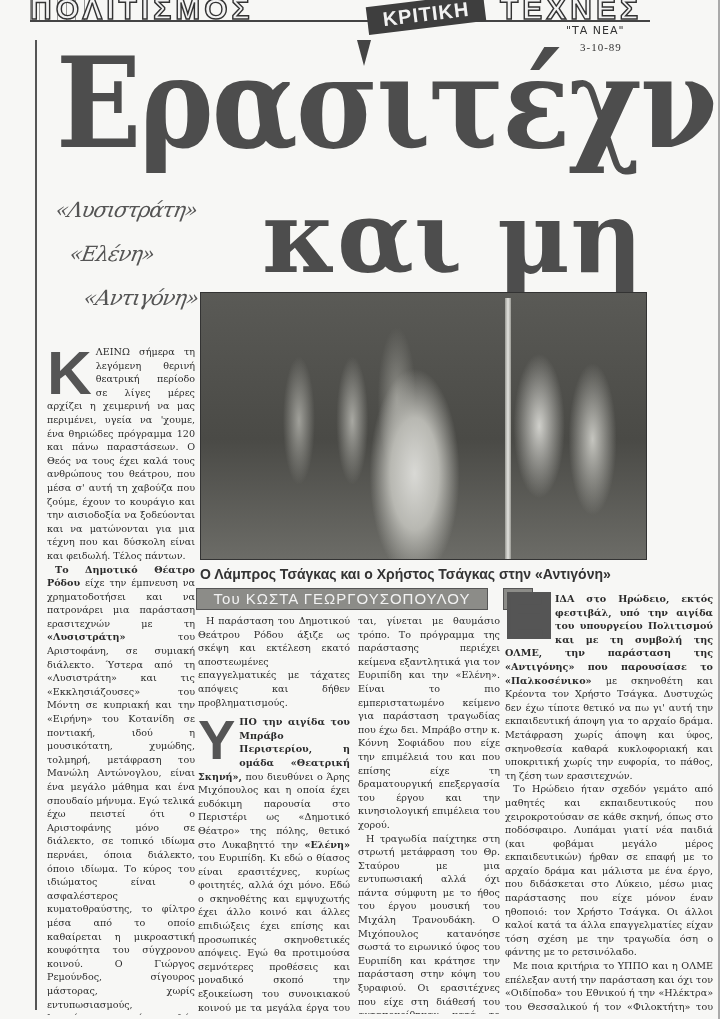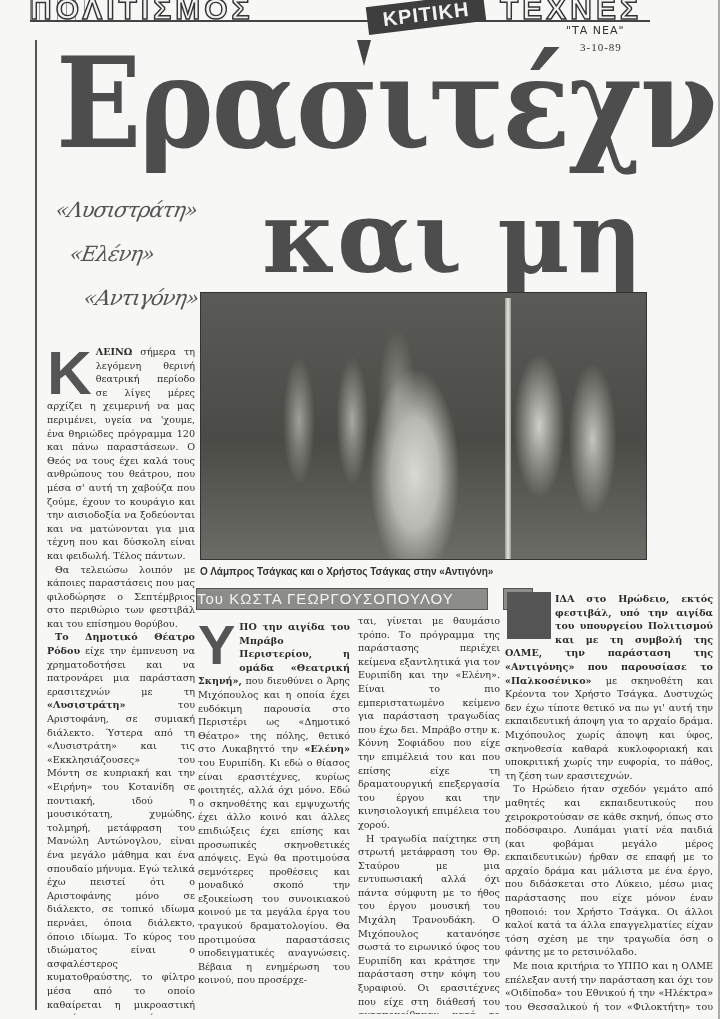--- a/index.html
+++ b/index.html
@@ -102,29 +102,29 @@
       border: 1px solid #333;
       overflow: hidden;
     }
     .photo .pole {
       position: absolute; left: 304px; top: 5px; width: 6px; height: 262px;
       background: linear-gradient(90deg, #9a9a94, #e4e4e0, #9a9a94);
     }
     .photo-caption {
       position: absolute; left: 200px; top: 566px; width: 460px;
       font-family: "Liberation Sans", sans-serif; font-weight: bold;
-      font-size: 10px; color: #333; white-space: nowrap;
+      font-size: 14px; color: #333; white-space: nowrap;
     }
 
     
     .byline {
       position: absolute; left: 196px; top: 588px; width: 292px; height: 22px;
       background: #8c8c88; border: 1px solid #555;
       color: #f2f2f2; font-family: "Liberation Sans", sans-serif;
-      font-size: 15px; text-align: left; line-height: 20px; letter-spacing: 1px;
+      font-size: 15px; text-align: center; line-height: 20px; letter-spacing: 1px;
     }
     .byline2 {
       position: absolute; left: 503px; top: 588px; width: 30px; height: 22px;
       background: #8c8c88; border: 1px solid #555;
     }
 
     
     .col {
       position: absolute;
       font-size: 9.6px; line-height: 13.6px; text-align: justify;
@@ -141,21 +141,21 @@
     .col-4 { left: 505px; top: 592px; width: 208px; height: 420px; overflow: hidden; }
 
     .dropcap {
       float: left; font-family: "Liberation Sans", sans-serif; font-weight: bold;
       color: #555; margin-right: 4px; margin-top: -3px;
       line-height: 1;
     }
     .dc-k { font-size: 62px; height: 54px; }
     .dc-y { font-size: 56px; height: 50px; }
     .dc-e { font-size: 56px; height: 50px; background: #555; color: #555; width: 44px; margin-left: 2px; }
-    .lead-bold { font-weight: bold; }
+    .lead-bold { font-weight: normal; }
   </style>
 </head>
 <body>
 
 <div class="page">
 
   <div class="banner">
     <div class="banner-grid"></div>
     <span class="banner-left">ΠΟΛΙΤΙΣΜΟΣ</span>
     <span class="banner-right">ΤΕΧΝΕΣ</span>
@@ -187,49 +187,49 @@
 
   <div class="byline">Του ΚΩΣΤΑ ΓΕΩΡΓΟΥΣΟΠΟΥΛΟΥ</div>
   <div class="byline2"></div>
 
   <div class="col col-1">
     <p class="noindent">
       <span class="dropcap dc-k">Κ</span>
       <span class="lead-bold">ΛΕΙΝΩ</span>
       <span>σήμερα τη λεγόμενη θερινή θεατρική περίοδο σε λίγες μέρες αρχίζει η χειμερινή να μας περιμένει, υγεία να 'χουμε, ένα θηριώδες πρόγραμμα 120 και πάνω παραστάσεων. Ο Θεός να τους έχει καλά τους ανθρώπους του θεάτρου, που μέσα σ' αυτή τη χαβούζα που ζούμε, έχουν το κουράγιο και την αισιοδοξία να ξοδεύονται και να ματώνονται για μια τέχνη που και δύσκολη είναι και φειδωλή. Τέλος πάντων.</span>
     </p>
-    <p>Θα τελειώσω λοιπόν με κάποιες παραστάσεις που μας φιλοδώρησε ο Σεπτέμβριος στο περιθώριο των φεστιβάλ και του επίσημου θορύβου.</p>
     <p>
       <b>Το Δημοτικό Θέατρο Ρόδου</b>
       <span>είχε την έμπνευση να χρηματοδοτήσει και να πατρονάρει μια παράσταση ερασιτεχνών με τη</span>
       <b>«Λυσιστράτη»</b>
       <span>του Αριστοφάνη, σε συμιακή διάλεκτο. Ύστερα από τη «Λυσιστράτη» και τις «Εκκλησιάζουσες» του Μόντη σε κυπριακή και την «Ειρήνη» του Κοτανίδη σε ποντιακή, ιδού η μουσικότατη, χυμώδης, τολμηρή, μετάφραση του Μανώλη Αντώνογλου, είναι ένα μεγάλο μάθημα και ένα σπουδαίο μήνυμα. Εγώ τελικά έχω πειστεί ότι ο Αριστοφάνης μόνο σε διάλεκτο, σε τοπικό ιδίωμα περνάει, όποια διάλεκτο, όποιο ιδίωμα. Το κύρος του ιδιώματος είναι ο ασφαλέστερος κυματοθραύστης, το φίλτρο μέσα από το οποίο καθαίρεται η μικροαστική κουφότητα του σύγχρονου κοινού. Ο Γιώργος Ρεμούνδος, σίγουρος μάστορας, χωρίς εντυπωσιασμούς, λειτούργησε ωσάν καλός παιδαγωγός και οδήγησε τους θαυμάσιους ερασιτέχνες σε μια πανδαισία ήχων, ρυθμών και χρωμάτων.</span>
     </p>
 
   </div>
 
   <div class="col col-2">
+    <p>Η παράσταση του Δημοτικού Θεάτρου Ρόδου άξιζε ως σκέψη και εκτέλεση εκατό αποστεωμένες επαγγελματικές με τάχατες απόψεις και δήθεν προβληματισμούς.</p>
     <p class="noindent" style="margin-top:6px;">
       <span class="dropcap dc-y">Υ</span>
       <b>ΠΟ την αιγίδα του Μπράβο Περιστερίου, η ομάδα «Θεατρική Σκηνή»,</b>
       <span>που διευθύνει ο Άρης Μιχόπουλος και η οποία έχει ευδόκιμη παρουσία στο Περιστέρι ως «Δημοτικό Θέατρο» της πόλης, θετικό στο Λυκαβηττό την</span>
       <b>«Ελένη»</b>
       <span>του Ευριπίδη. Κι εδώ ο θίασος είναι ερασιτέχνες, κυρίως φοιτητές, αλλά όχι μόνο. Εδώ ο σκηνοθέτης και εμψυχωτής έχει άλλο κοινό και άλλες επιδιώξεις έχει επίσης και προσωπικές σκηνοθετικές απόψεις. Εγώ θα προτιμούσα σεμνότερες προθέσεις και μοναδικό σκοπό την εξοικείωση του συνοικιακού κοινού με τα μεγάλα έργα του τραγικού δραματολογίου. Θα προτιμούσα παραστάσεις υποδειγματικές αναγνώσεις. Βέβαια η ενημέρωση του κοινού, που προσέρχε-</span>
     </p>
   </div>
 
   <div class="col col-3">
     <p class="noindent">ται, γίνεται με θαυμάσιο τρόπο. Το πρόγραμμα της παράστασης περιέχει κείμενα εξαντλητικά για τον Ευριπίδη και την «Ελένη». Είναι το πιο εμπεριστατωμένο κείμενο για παράσταση τραγωδίας που έχω δει. Μπράβο στην κ. Κόννη Σοφιάδου που είχε την επιμέλειά του και που επίσης είχε τη δραματουργική επεξεργασία του έργου και την κινησιολογική επιμέλεια του χορού.</p>
     <p>Η τραγωδία παίχτηκε στη στρωτή μετάφραση του Θρ. Σταύρου με μια εντυπωσιακή αλλά όχι πάντα σύμφυτη με το ήθος του έργου μουσική του Μιχάλη Τρανουδάκη. Ο Μιχόπουλος κατανόησε σωστά το ειρωνικό ύφος του Ευριπίδη και κράτησε την παράσταση στην κόψη του ξυραφιού. Οι ερασιτέχνες που είχε στη διάθεσή του ανταποκρίθηκαν κατά το μέτρο της αφέλειάς τους, δηλαδή όσο πιο φιλολογικά καταρτισμένοι τόσο έτειναν προς την πόζα οι πραγματικά θεατρικά ανίδεοι είχαν μιαν ενδιαφέρουσα ευφορία. Πάντως το έργο διαβάστηκε σωστά και οι σκηνοθετικές τολμηρότητες μοντερνισμού (αφηγήσεις κ.λπ.) δεν εμπόδισαν την επικοινωνία.</p>
 
   </div>
 
   <div class="col col-4">
     <p class="noindent">
       <span class="dropcap dc-e">Ε</span>
       <b>ΙΔΑ στο Ηρώδειο, εκτός φεστιβάλ, υπό την αιγίδα του υπουργείου Πολιτισμού και με τη συμβολή της ΟΛΜΕ, την παράσταση της «Αντιγόνης» που παρουσίασε το «Παλκοσένικο»</b>
-      <span>με σκηνοθέτη και Κρέοντα τον Χρήστο Τσάγκα. Δυστυχώς δεν έχω τίποτε θετικό να πω γι' αυτή την εκπαιδευτική άποψη για το αρχαίο δράμα. Μιχόπουλος χωρίς άποψη και ύφος, σκηνοθεσία καθαρά κυκλοφοριακή και υποκριτική χωρίς την ευφορία, το πάθος, τη ζέση των ερασιτεχνών.</span>
+      <span>με σκηνοθέτη και Κρέοντα τον Χρήστο Τσάγκα. Δυστυχώς δεν έχω τίποτε θετικό να πω γι' αυτή την εκπαιδευτική άποψη για το αρχαίο δράμα. Μετάφραση χωρίς άποψη και ύφος, σκηνοθεσία καθαρά κυκλοφοριακή και υποκριτική χωρίς την ευφορία, το πάθος, τη ζέση των ερασιτεχνών.</span>
     </p>
     <p>Το Ηρώδειο ήταν σχεδόν γεμάτο από μαθητές και εκπαιδευτικούς που χειροκροτούσαν σε κάθε σκηνή, όπως στο ποδόσφαιρο. Λυπάμαι γιατί νέα παιδιά (και φοβάμαι μεγάλο μέρος εκπαιδευτικών) ήρθαν σε επαφή με το αρχαίο δράμα και μάλιστα με ένα έργο, που διδάσκεται στο Λύκειο, μέσω μιας παράστασης που είχε μόνον έναν ηθοποιό: τον Χρήστο Τσάγκα. Οι άλλοι καλοί κατά τα άλλα επαγγελματίες είχαν τόση σχέση με την τραγωδία όση ο φάντης με το ρετσινόλαδο.</p>
     <p>Με ποια κριτήρια το ΥΠΠΟ και η ΟΛΜΕ επέλεξαν αυτή την παράσταση και όχι τον «Οιδίποδα» του Εθνικού ή την «Ηλέκτρα» του Θεσσαλικού ή τον «Φιλοκτήτη» του Θ. Τέχνης, παραστάσεις έτοιμες και πρόσφορες;</p>
   </div>
 
 </div>
 
 </body></html>

